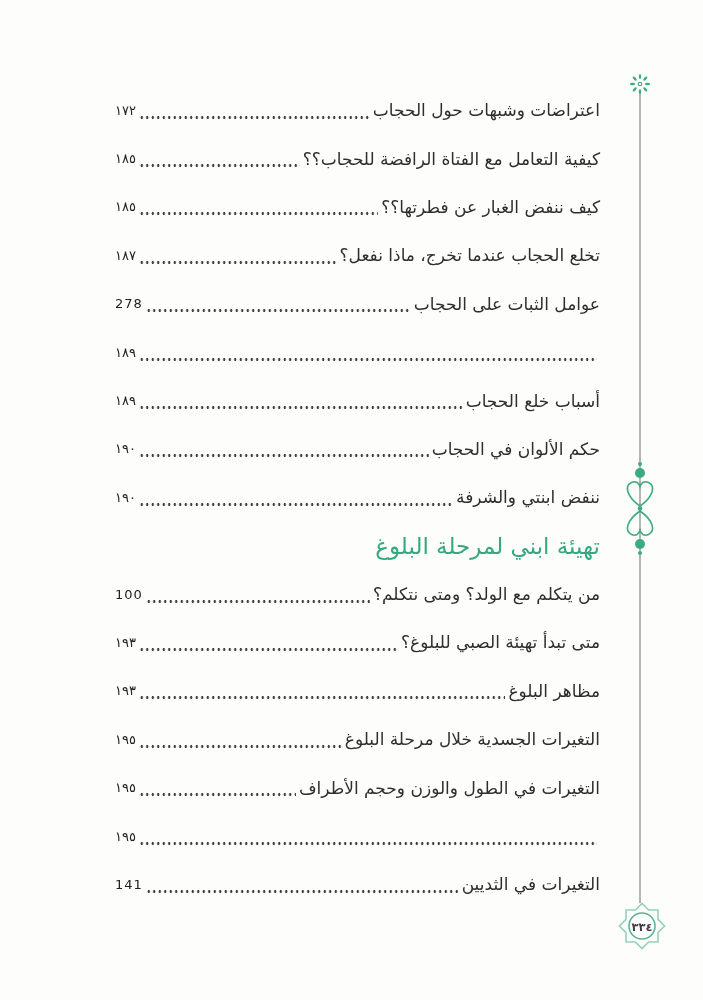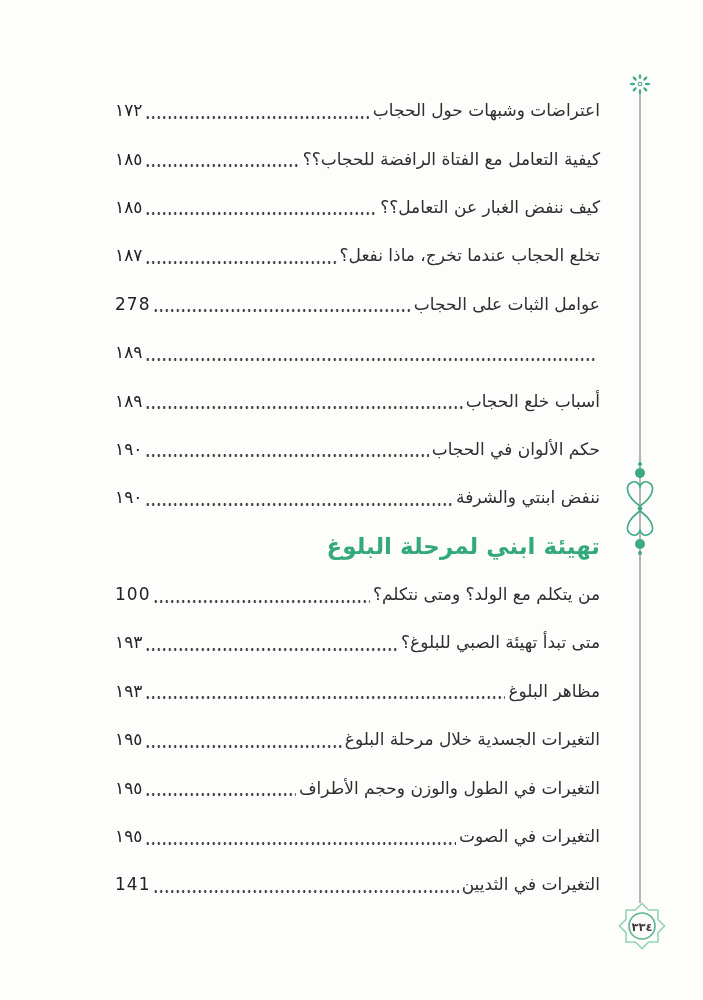--- a/index.html
+++ b/index.html
@@ -22,25 +22,25 @@
   .toc-title{
     font-size:17px;white-space:nowrap;
     color:#2e2e2e;
   }
   .toc-dots{
     flex:1;height:3px;margin:0 3px;
     transform:translateY(7px);
     background:radial-gradient(circle, #3f3f3f 1.15px, transparent 1.45px) repeat-x left bottom / 5.5px 3px;
   }
   .toc-num{
-    font-size:17px;color:#222;letter-spacing:1px;white-space:nowrap;
+    font-size:13px;color:#222;letter-spacing:1px;white-space:nowrap;
   }
   .toc-heading{
     height:48.4px;display:flex;align-items:center;
-    margin:0;font-size:23px;font-weight:bold;
+    margin:0;font-size:23px;font-weight:normal;
     color:#33a97d;
   }
 
   
   .orn-line{
     position:absolute;left:639px;top:92px;width:1.5px;height:811px;
     background:#b5b5b5;
   }
   .orn-top{position:absolute;left:628px;top:72px;width:24px;height:24px;}
   .orn-mid{position:absolute;left:615px;top:460px;width:50px;height:95px;}
@@ -97,21 +97,21 @@
           <span class="toc-title">اعتراضات وشبهات حول الحجاب</span>
           <span class="toc-dots"></span>
           <span class="toc-num">١٧٢</span>
         </div>
         <div class="toc-row">
           <span class="toc-title">كيفية التعامل مع الفتاة الرافضة للحجاب؟؟</span>
           <span class="toc-dots"></span>
           <span class="toc-num">١٨٥</span>
         </div>
         <div class="toc-row">
-          <span class="toc-title">كيف ننفض الغبار عن التعامل؟؟</span>
+          <span class="toc-title">كيف ننفض الغبار عن فطرتها؟؟</span>
           <span class="toc-dots"></span>
           <span class="toc-num">١٨٥</span>
         </div>
         <div class="toc-row">
           <span class="toc-title">تخلع الحجاب عندما تخرج، ماذا نفعل؟</span>
           <span class="toc-dots"></span>
           <span class="toc-num">١٨٧</span>
         </div>
         <div class="toc-row">
           <span class="toc-title">عوامل الثبات على الحجاب</span>
@@ -159,21 +159,20 @@
           <span class="toc-title">التغيرات الجسدية خلال مرحلة البلوغ</span>
           <span class="toc-dots"></span>
           <span class="toc-num">١٩٥</span>
         </div>
         <div class="toc-row">
           <span class="toc-title">التغيرات في الطول والوزن وحجم الأطراف</span>
           <span class="toc-dots"></span>
           <span class="toc-num">١٩٥</span>
         </div>
         <div class="toc-row">
-          <span class="toc-title">التغيرات في الصوت</span>
           <span class="toc-dots"></span>
           <span class="toc-num">١٩٥</span>
         </div>
         <div class="toc-row">
           <span class="toc-title">التغيرات في الثديين</span>
           <span class="toc-dots"></span>
           <span class="toc-num">141</span>
         </div>
       </div>
   </div>

